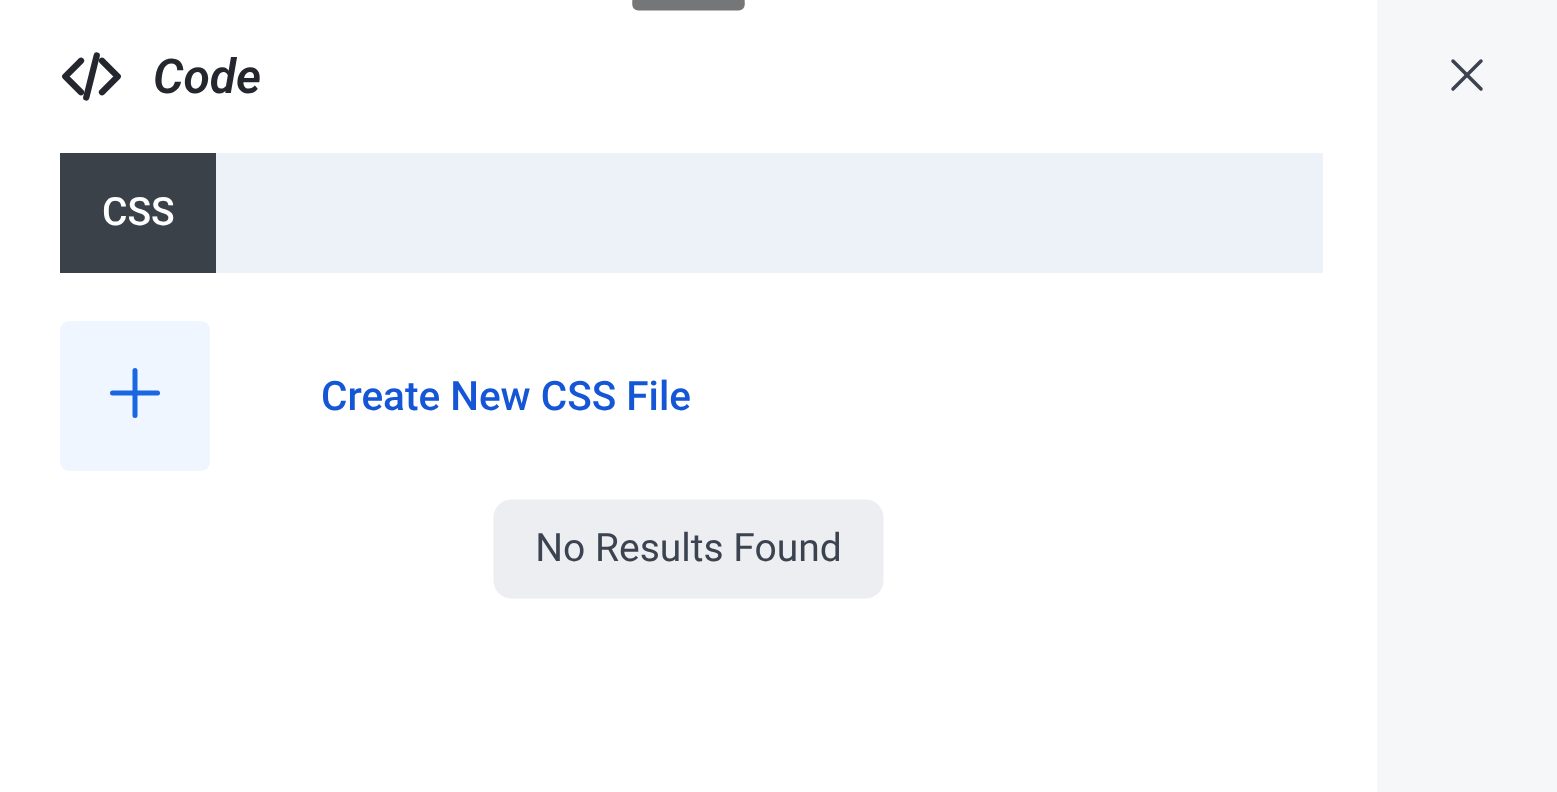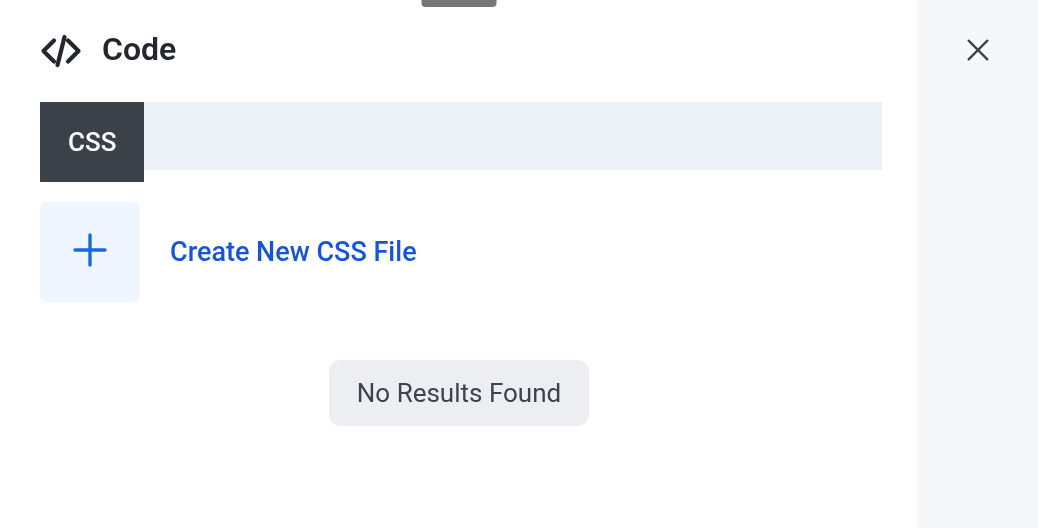--- a/index.html
+++ b/index.html
@@ -25,22 +25,23 @@
       top: -3px;
       left: 50%;
       transform: translateX(-50%);
       width: 75px;
       height: 10px;
       background: #757678;
       border-radius: 4px;
     }
     .header {
       display: flex;
-      align-items: flex-start;
+      align-items: center;
       padding: 30px 40px 20px 40px;
+      font-style: italic;
     }
     .code-icon {
       width: 42px;
       height: 42px;
       display: flex;
       align-items: center;
       justify-content: center;
       margin-right: 20px;
     }
     .code-icon svg {
@@ -60,21 +61,21 @@
       height: 32px;
       display: flex;
       align-items: center;
       justify-content: center;
       cursor: pointer;
     }
     .tabs {
       display: flex;
       margin: 10px 36px 0 40px;
       background: #edf2f9;
-      height: 68px;
+      height: 80px;
     }
     .tab {
       display: flex;
       align-items: center;
       justify-content: center;
       padding: 0 28px;
       height: 80px;
       font-size: 26px;
       font-weight: 500;
       cursor: pointer;
@@ -82,20 +83,21 @@
     }
     .tab.active {
       background: #3b4149;
       color: #ffffff;
     }
     .create-row {
       display: flex;
       align-items: center;
       margin: 32px 40px 0 40px;
       cursor: pointer;
+      gap: 44px;
     }
     .plus-box {
       width: 100px;
       height: 100px;
       background: #f0f6ff;
       border-radius: 6px;
       display: flex;
       align-items: center;
       justify-content: center;
       margin-right: 30px;
@@ -103,21 +105,21 @@
     .plus-box svg {
       width: 40px;
       height: 40px;
     }
     .create-label {
       font-size: 27px;
       font-weight: 500;
       color: #1556d6;
     }
     .no-results {
-      margin: 58px auto 0 auto;
+      margin: 19px auto 0 auto;
       width: fit-content;
       background: #eceef1;
       border-radius: 12px;
       padding: 18px 28px;
       font-size: 26px;
       color: #3b4350;
     }
   </style>
 </head>
 <body>

